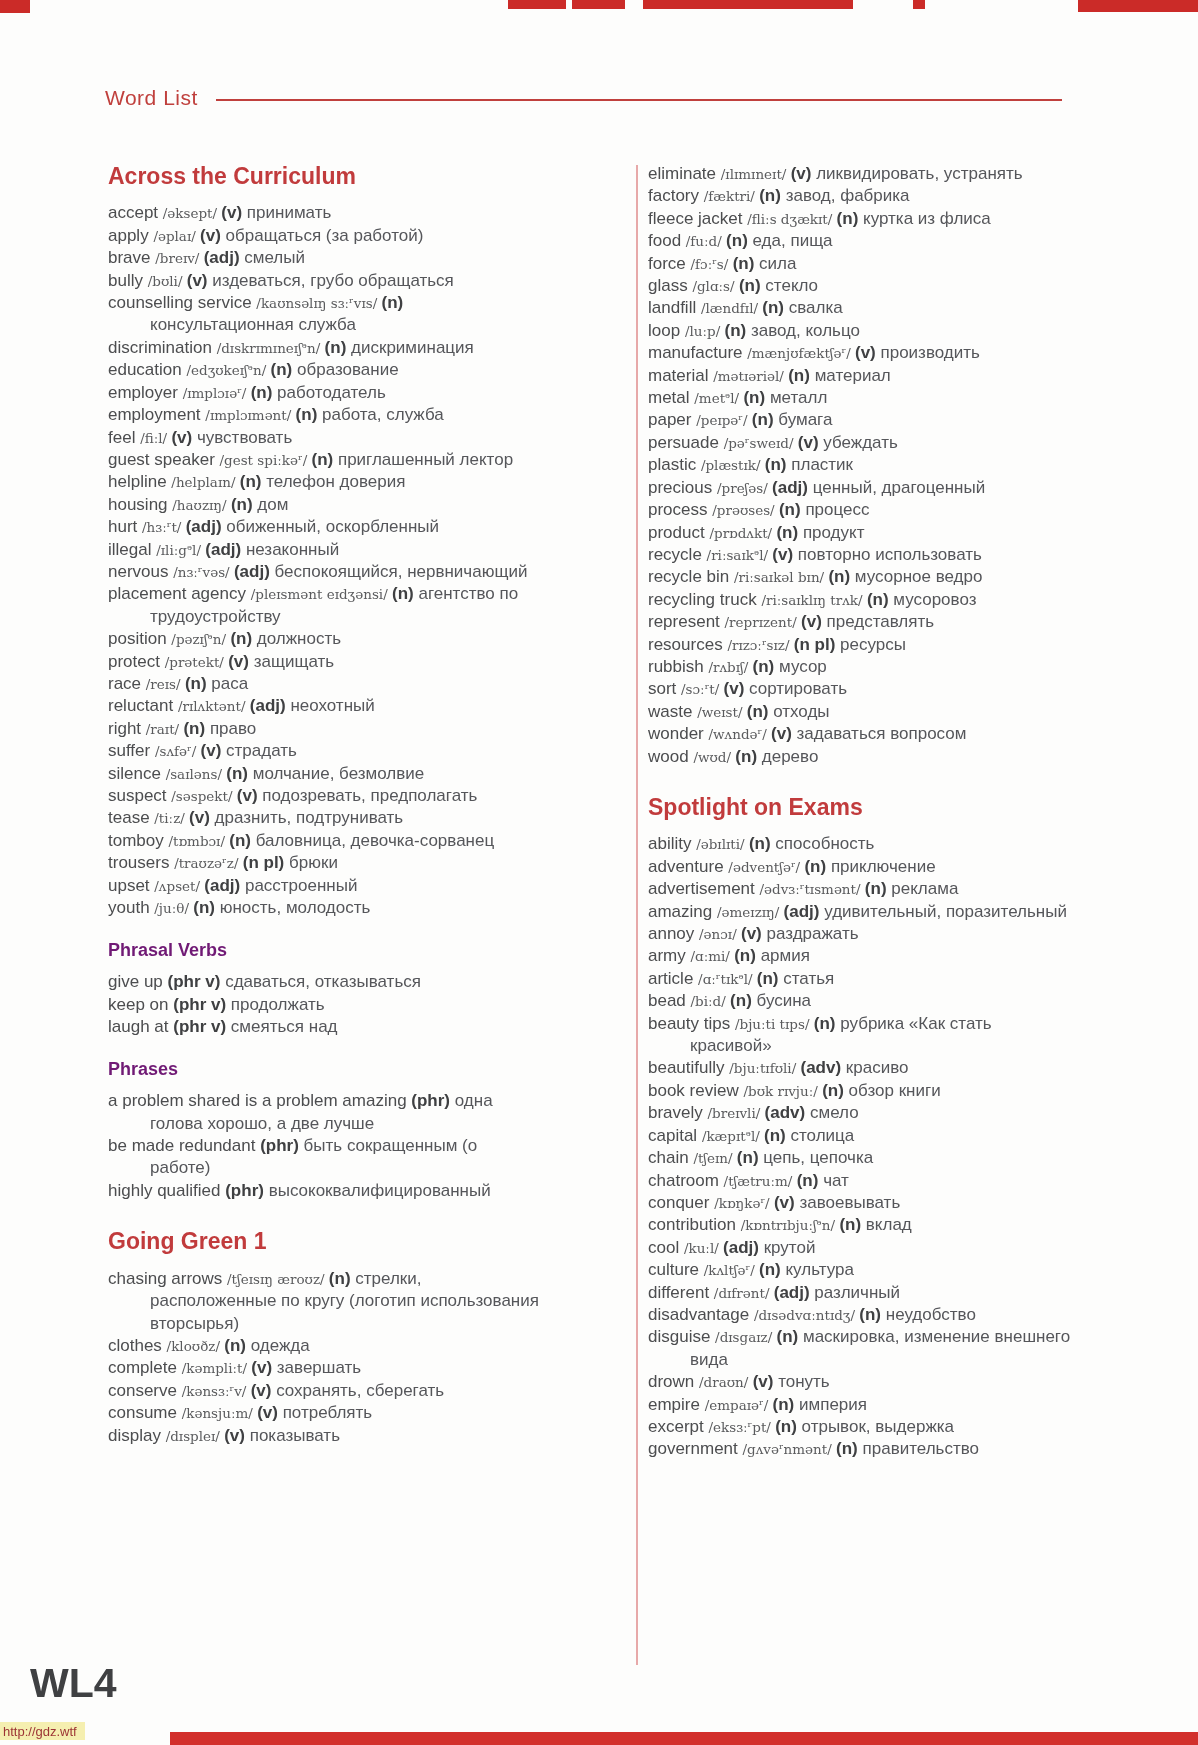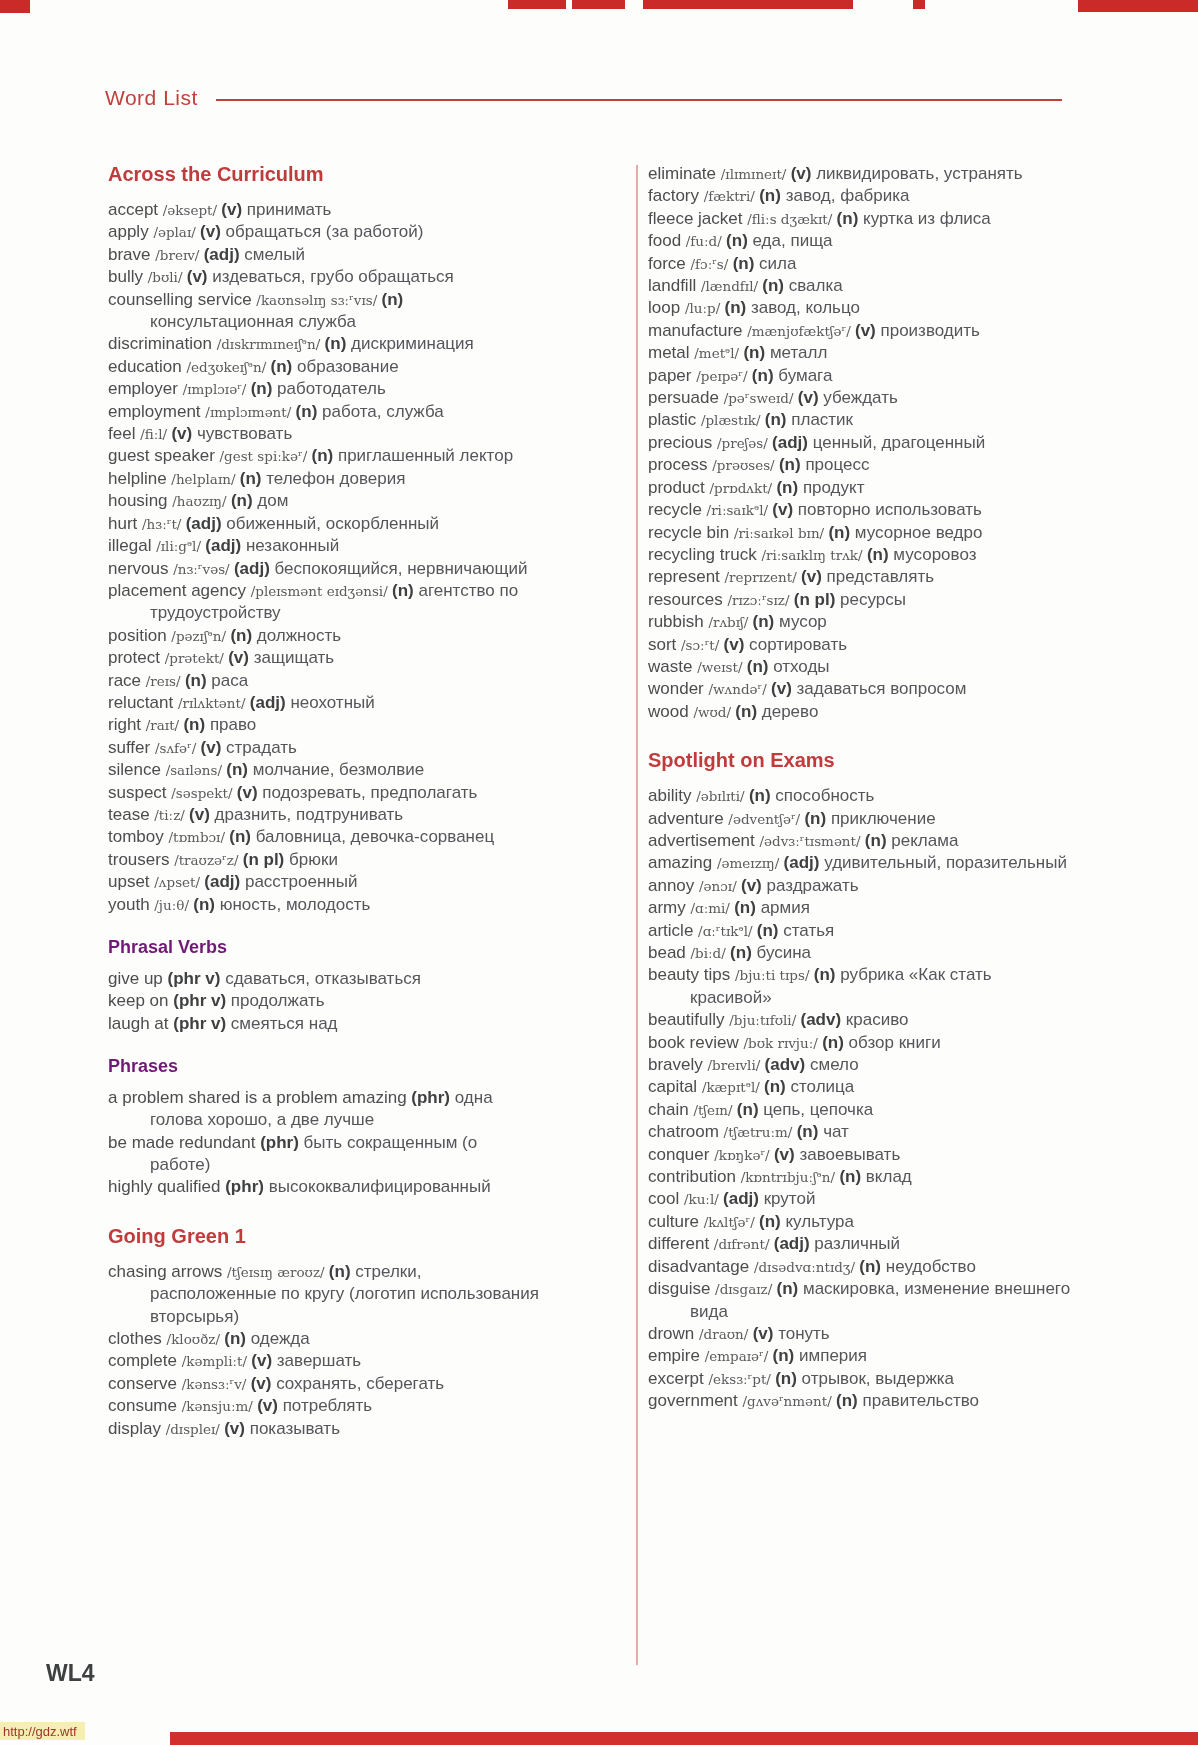--- a/index.html
+++ b/index.html
@@ -22,35 +22,35 @@
   header{position:absolute;left:105px;right:136px;top:86px;display:flex;align-items:center;gap:18px;}
   .wl-title{color:#c0403d;font-size:21px;letter-spacing:.5px;white-space:nowrap;}
   .hrule{flex:1;border-top:2px solid #c0403d;margin-top:4px;}
 
   .cols{position:absolute;top:163px;left:0;right:0;}
   .col{position:absolute;top:0;}
   .col-left{left:108px;width:482px;}
   .col-right{left:648px;width:512px;}
   .divider{position:absolute;left:636px;top:2px;width:2px;height:1500px;background:#e7a9a9;}
 
-  .section-title{color:#c13b3c;font-size:20px;font-weight:bold;margin:26px 0 13px;line-height:1.15;}
+  .section-title{color:#c13b3c;font-size:23px;font-weight:bold;margin:26px 0 13px;line-height:1.15;}
   .col > .section-title:first-child{margin-top:0;}
   .sub-title{color:#701a75;font-size:18px;font-weight:bold;margin:22px 0 10px;line-height:1.1;}
 
   .entry{
     margin:0;padding-left:42px;text-indent:-42px;
     font-size:17px;line-height:22.4px;color:#57585a;
     white-space:pre-wrap;
   }
   .entry .w{color:#4c4d4f;}
   .entry .p{font-family:"DejaVu Serif", serif;font-size:13.5px;color:#5a5b5d;}
   .entry .pos{font-weight:bold;color:#3f4042;}
   .entry .t{color:#55565a;}
 
-  .footer-label{position:absolute;left:46px;top:1660px;font-size:23px;font-weight:600;color:#3f4042;}
+  .footer-label{position:absolute;left:30px;top:1660px;font-size:41px;font-weight:600;color:#3f4042;}
   .watermark{
     position:absolute;left:0;top:1722px;background:#f5efb0;color:#9c3434;
     font-size:13px;padding:2px 8px 1px 3px;
   }
 </style>
 </head>
 <body>
 
 <div class="page-root">
 
@@ -121,23 +121,25 @@
         <p class="entry"><span class="w">consume </span><span class="p">/kənsjuːm/ </span><span class="pos">(v) </span><span class="t">потреблять</span></p>
         <p class="entry"><span class="w">display </span><span class="p">/dɪspleɪ/ </span><span class="pos">(v) </span><span class="t">показывать</span></p>
       </div>
     <div class="divider"></div>
     <div class="col col-right">
         <p class="entry"><span class="w">eliminate </span><span class="p">/ɪlɪmɪneɪt/ </span><span class="pos">(v) </span><span class="t">ликвидировать, устранять</span></p>
         <p class="entry"><span class="w">factory </span><span class="p">/fæktri/ </span><span class="pos">(n) </span><span class="t">завод, фабрика</span></p>
         <p class="entry"><span class="w">fleece jacket </span><span class="p">/fliːs dʒækɪt/ </span><span class="pos">(n) </span><span class="t">куртка из флиса</span></p>
         <p class="entry"><span class="w">food </span><span class="p">/fuːd/ </span><span class="pos">(n) </span><span class="t">еда, пища</span></p>
         <p class="entry"><span class="w">force </span><span class="p">/fɔːʳs/ </span><span class="pos">(n) </span><span class="t">сила</span></p>
+        <p class="entry"><span class="w">glass </span><span class="p">/glɑːs/ </span><span class="pos">(n) </span><span class="t">стекло</span></p>
         <p class="entry"><span class="w">landfill </span><span class="p">/lændfɪl/ </span><span class="pos">(n) </span><span class="t">свалка</span></p>
         <p class="entry"><span class="w">loop </span><span class="p">/luːp/ </span><span class="pos">(n) </span><span class="t">завод, кольцо</span></p>
         <p class="entry"><span class="w">manufacture </span><span class="p">/mænjʊfæktʃəʳ/ </span><span class="pos">(v) </span><span class="t">производить</span></p>
+        <p class="entry"><span class="w">material </span><span class="p">/mətɪəriəl/ </span><span class="pos">(n) </span><span class="t">материал</span></p>
         <p class="entry"><span class="w">metal </span><span class="p">/metᵊl/ </span><span class="pos">(n) </span><span class="t">металл</span></p>
         <p class="entry"><span class="w">paper </span><span class="p">/peɪpəʳ/ </span><span class="pos">(n) </span><span class="t">бумага</span></p>
         <p class="entry"><span class="w">persuade </span><span class="p">/pəʳsweɪd/ </span><span class="pos">(v) </span><span class="t">убеждать</span></p>
         <p class="entry"><span class="w">plastic </span><span class="p">/plæstɪk/ </span><span class="pos">(n) </span><span class="t">пластик</span></p>
         <p class="entry"><span class="w">precious </span><span class="p">/preʃəs/ </span><span class="pos">(adj) </span><span class="t">ценный, драгоценный</span></p>
         <p class="entry"><span class="w">process </span><span class="p">/prəʊses/ </span><span class="pos">(n) </span><span class="t">процесс</span></p>
         <p class="entry"><span class="w">product </span><span class="p">/prɒdʌkt/ </span><span class="pos">(n) </span><span class="t">продукт</span></p>
         <p class="entry"><span class="w">recycle </span><span class="p">/riːsaɪkᵊl/ </span><span class="pos">(v) </span><span class="t">повторно использовать</span></p>
         <p class="entry"><span class="w">recycle bin </span><span class="p">/riːsaɪkəl bɪn/ </span><span class="pos">(n) </span><span class="t">мусорное ведро</span></p>
         <p class="entry"><span class="w">recycling truck </span><span class="p">/riːsaɪklɪŋ trʌk/ </span><span class="pos">(n) </span><span class="t">мусоровоз</span></p>

